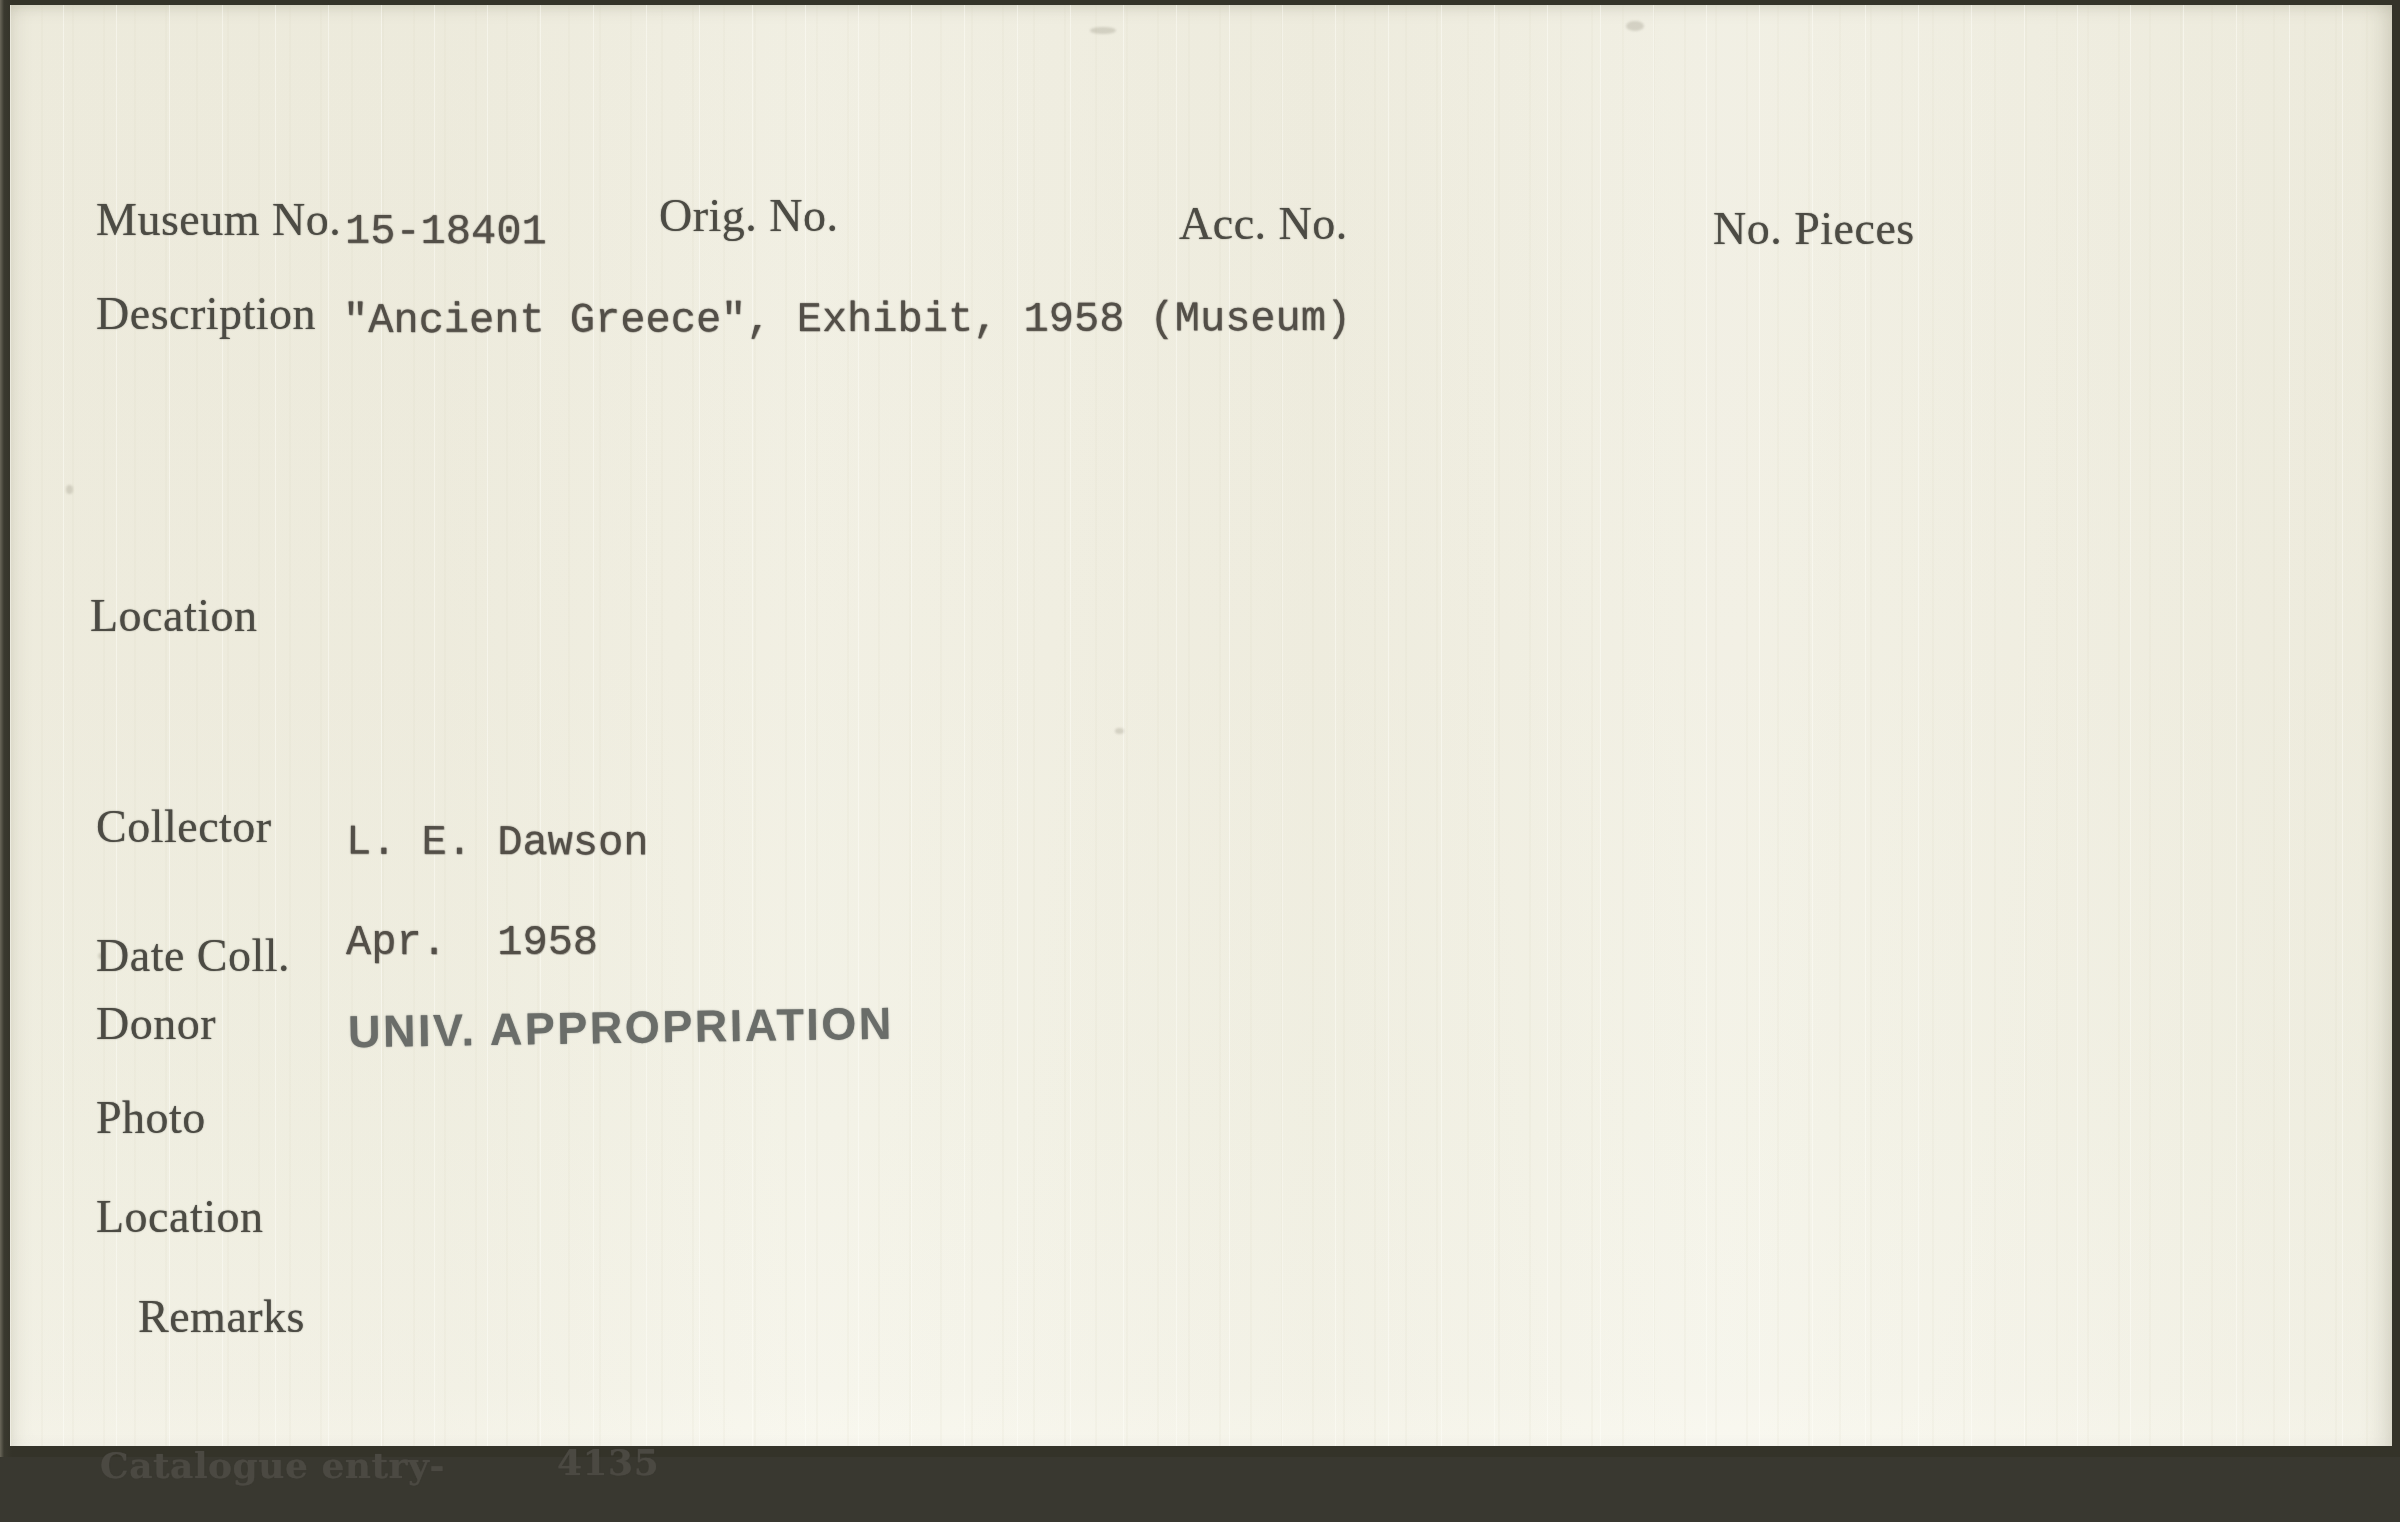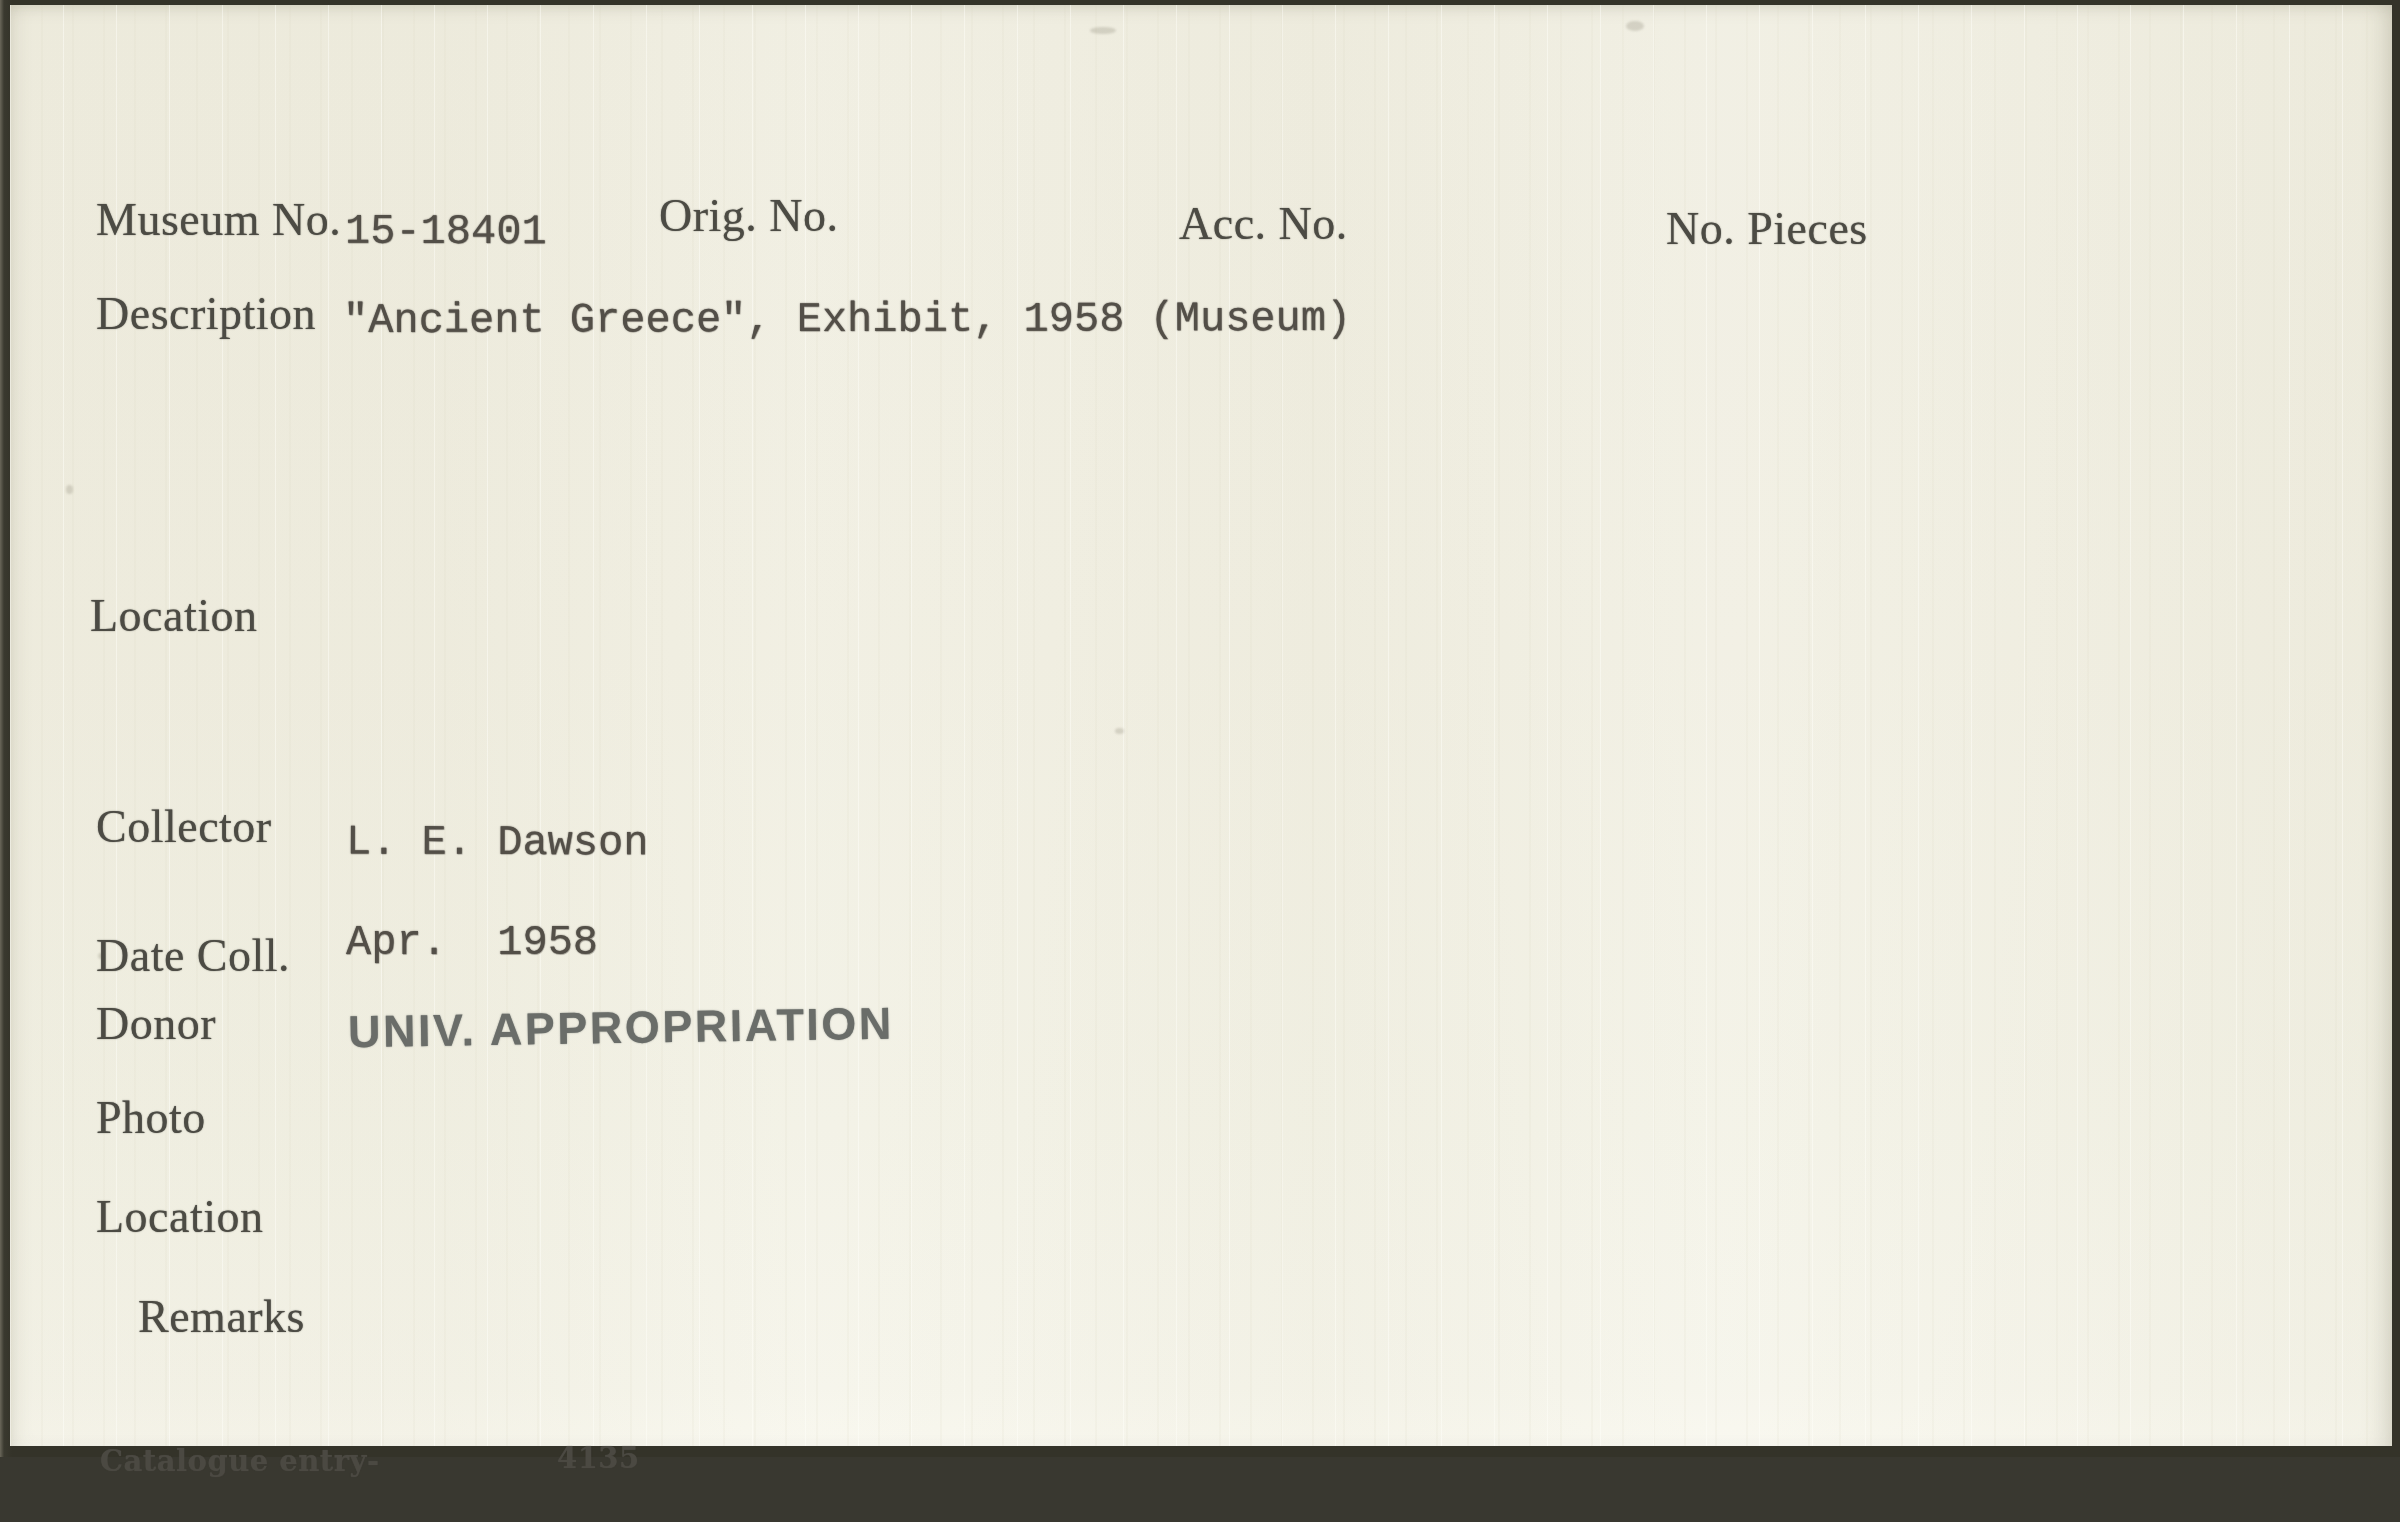--- a/index.html
+++ b/index.html
@@ -71,33 +71,33 @@
     color: #6a6d69;
     transform: rotate(-0.9deg);
     text-shadow: 0 0 1.6px rgba(106,109,105,0.75);
     white-space: pre;
   }
   
   .foot {
     position: absolute;
     font-family: "DejaVu Serif", serif;
     font-weight: 700;
-    font-size: 29px; line-height: 1.1;
+    font-size: 36px; line-height: 1.1;
     color: #4b4942;
     letter-spacing: 0.5px;
     text-shadow: 0 0 1px rgba(75,73,66,0.8);
     white-space: pre;
   }
 
   
   .pos-museum-lbl      { left: 86px;  top: 190px; }
   .pos-museum-val      { left: 335px; top: 203px; transform: rotate(0.1deg); }
   .pos-orig-lbl        { left: 649px; top: 186px; }
   .pos-acc-lbl         { left: 1169px;top: 194px; }
-  .pos-pieces-lbl      { left: 1656px;top: 199px; }
+  .pos-pieces-lbl      { left: 1703px;top: 199px; }
   .pos-pieces-val      { left: 1939px;top: 195px; }
   .pos-desc-lbl        { left: 86px;  top: 284px; }
   .pos-desc-val        { left: 333px; top: 291px; transform: rotate(-0.12deg); }
   .pos-location-lbl    { left: 80px;  top: 586px; }
   .pos-collector-lbl   { left: 86px;  top: 797px; }
   .pos-collector-val   { left: 336px; top: 814px; transform: rotate(0.15deg); }
   .pos-datecoll-lbl    { left: 86px;  top: 894px; margin-top: 32px; }
   .pos-datecoll-val    { left: 336px; top: 914px; }
   .pos-donor-lbl       { left: 86px;  top: 994px; }
   .pos-donor-val       { left: 338px; top: 1000px; }

